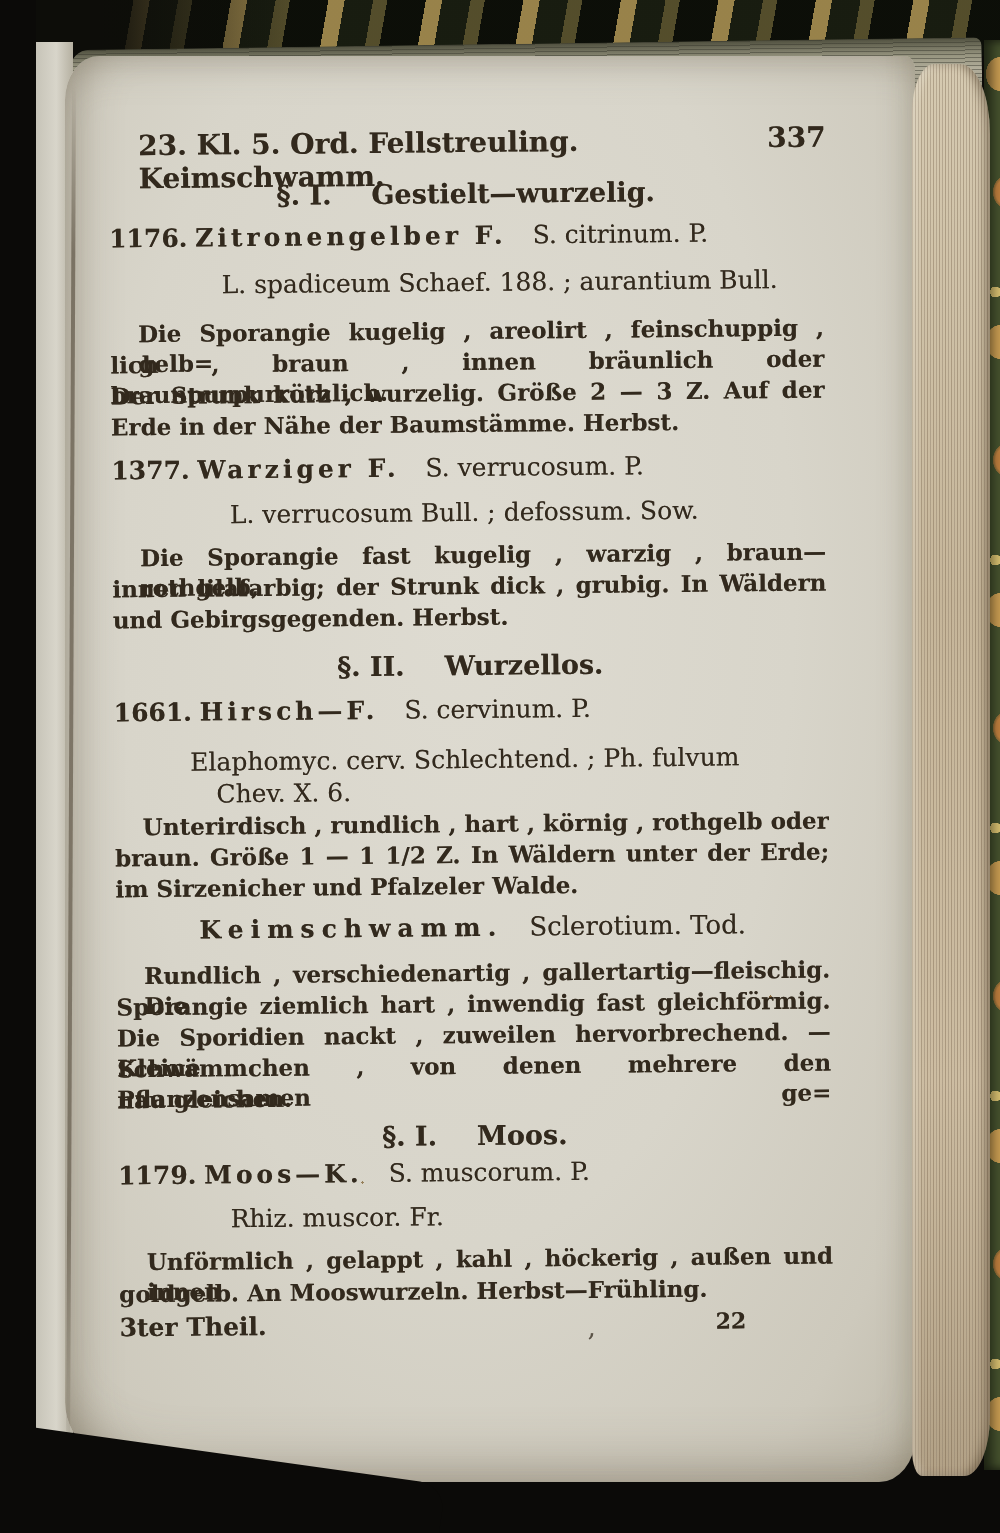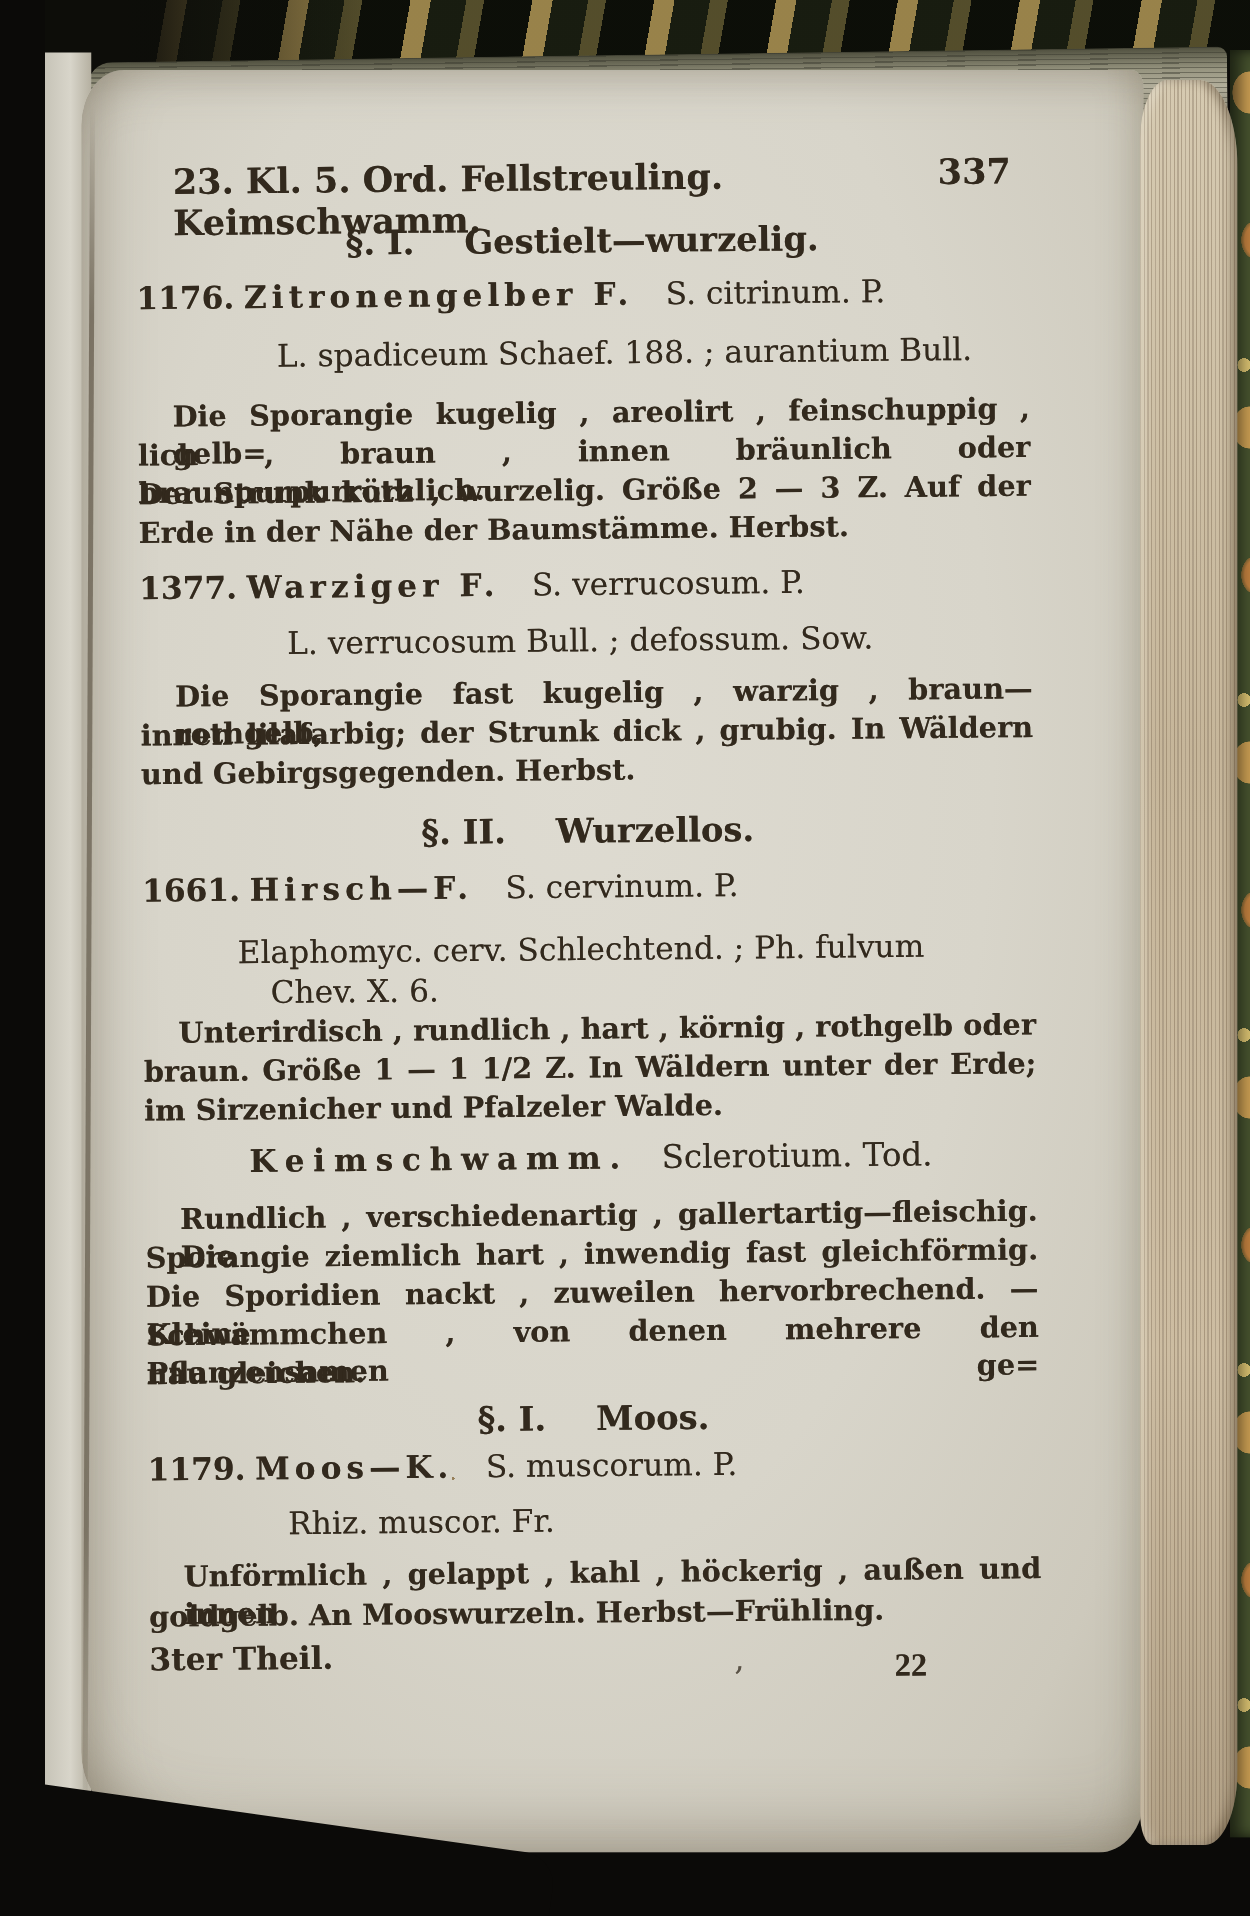--- a/index.html
+++ b/index.html
@@ -76,21 +76,21 @@
     border-radius:0 26px 0 0;}
 
   
   .text{position:absolute;left:72px;top:118px;width:714px;height:1240px;
     transform:rotate(-0.55deg);transform-origin:50% 0;
     color:#32291d;text-shadow:0 0 .5px rgba(50,40,25,.55);}
   .text > div{position:absolute;left:0;right:0;}
 
   .frak{font-weight:bold;}                       
   .head{top:8px;display:flex;padding-left:30px;font-size:28px;font-weight:bold;}
-  .head .pgnum{position:absolute;left:642px;top:-2px;}
+  .head .pgnum{position:absolute;left:659px;top:-2px;}
 
   .sech{text-align:center;font-size:27px;font-weight:bold;}
   .sech .t{margin-left:40px;}
 
   .entry{font-size:25px;white-space:nowrap;}
   .enum{display:inline-block;width:86px;font-weight:bold;}
   .ename{font-weight:bold;letter-spacing:4px;}
   .elatin{margin-left:26px;font-weight:normal;}
 
   .syn{font-size:25px;}
@@ -98,21 +98,21 @@
          text-align:justify;text-align-last:justify;}
   .pline.first{padding-left:28px;}
   .pline.last{text-align-last:left;}
 
   .genus{text-align:center;white-space:nowrap;}
   .genus .gname{font-weight:bold;letter-spacing:7px;font-size:25px;}
   .genus .glatin{margin-left:26px;font-size:26px;}
 
   .pfoot{top:1192px;font-size:25px;font-weight:bold;}
   .pfoot .comma{position:absolute;left:468px;top:4px;font-weight:normal;opacity:.75;}
-  .pfoot .sig{position:absolute;left:596px;top:10px;font-size:26px;font-family:Liberation Serif, serif;}
+  .pfoot .sig{position:absolute;left:596px;top:0;font-size:22px;}
 </style>
 </head>
 <body>
 
 <div class="scene">
 
   <div class="marble-top"></div>
   <div class="marble-right"></div>
   <div class="top-edge"></div>
   <div class="facing"></div>

